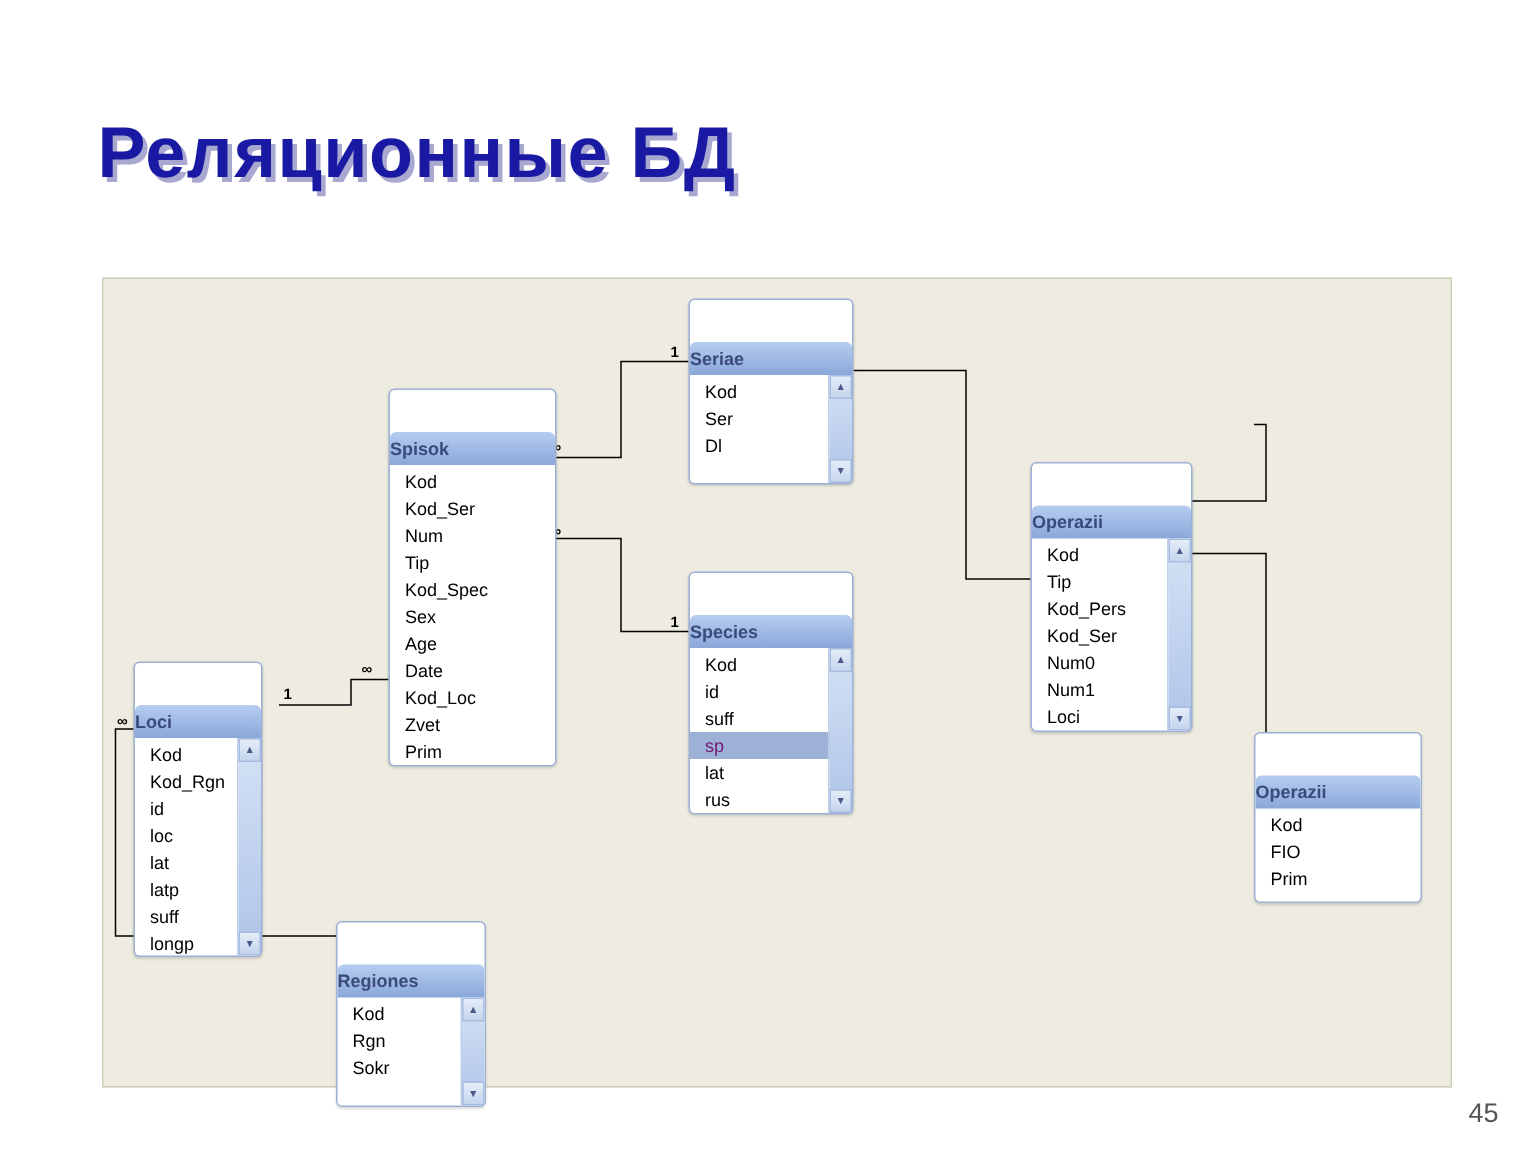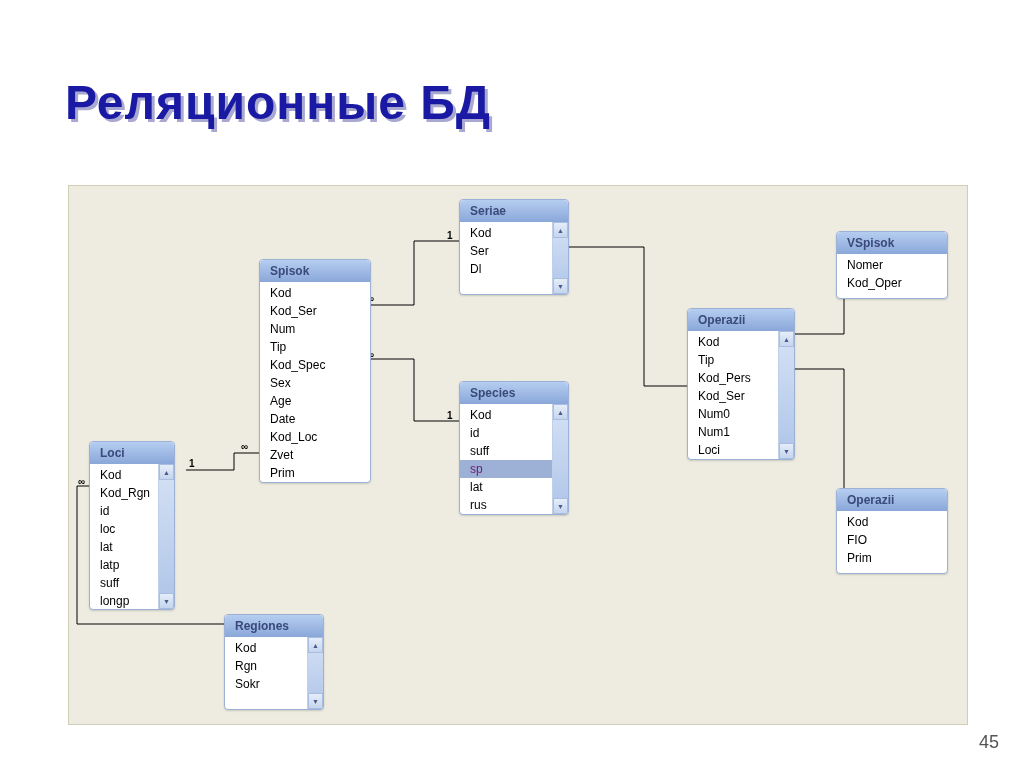--- a/index.html
+++ b/index.html
@@ -45,26 +45,27 @@
     border: 1px solid #9db0d6;
     border-radius: 4px;
     box-shadow: 0 1px 2px rgba(0,0,0,0.15);
     font-size: 12px;
     overflow: hidden;
   }
   .table-header {
     background: linear-gradient(#b5cdf0, #8aa7d9);
     color: #3a4a7a;
     font-weight: bold;
-    padding: 4px 10px 4px 10px;
+    padding: 4px 10px 4px 0;
     border-top-left-radius: 4px;
     border-top-right-radius: 4px;
     height: 22px;
     line-height: 14px;
     font-size: 12px;
+    margin-top: 28px;
   }
   .table-body {
     padding: 2px 0;
     position: relative;
   }
   .row {
     padding: 2px 8px 2px 10px;
     line-height: 14px;
     white-space: nowrap;
   }
@@ -230,27 +231,20 @@
       <div class="row">Num0</div>
       <div class="row">Num1</div>
       <div class="row">Loci</div>
       <div class="scroll-ctrl" style="top:0; height:128px;">
         <div class="scroll-btn up"></div>
         <div class="scroll-btn down"></div>
       </div>
     </div>
   </div>
 
-  <div class="table-box" style="left:767px; top:45px; width:112px;">
-    <div class="table-header">VSpisok</div>
-    <div class="table-body" style="height:44px;">
-      <div class="row">Nomer</div>
-      <div class="row">Kod_Oper</div>
-    </div>
-  </div>
 
   <div class="table-box" style="left:767px; top:302px; width:112px;">
     <div class="table-header">Operazii</div>
     <div class="table-body" style="height:62px;">
       <div class="row pk">Kod</div>
       <div class="row">FIO</div>
       <div class="row">Prim</div>
     </div>
   </div>
 

